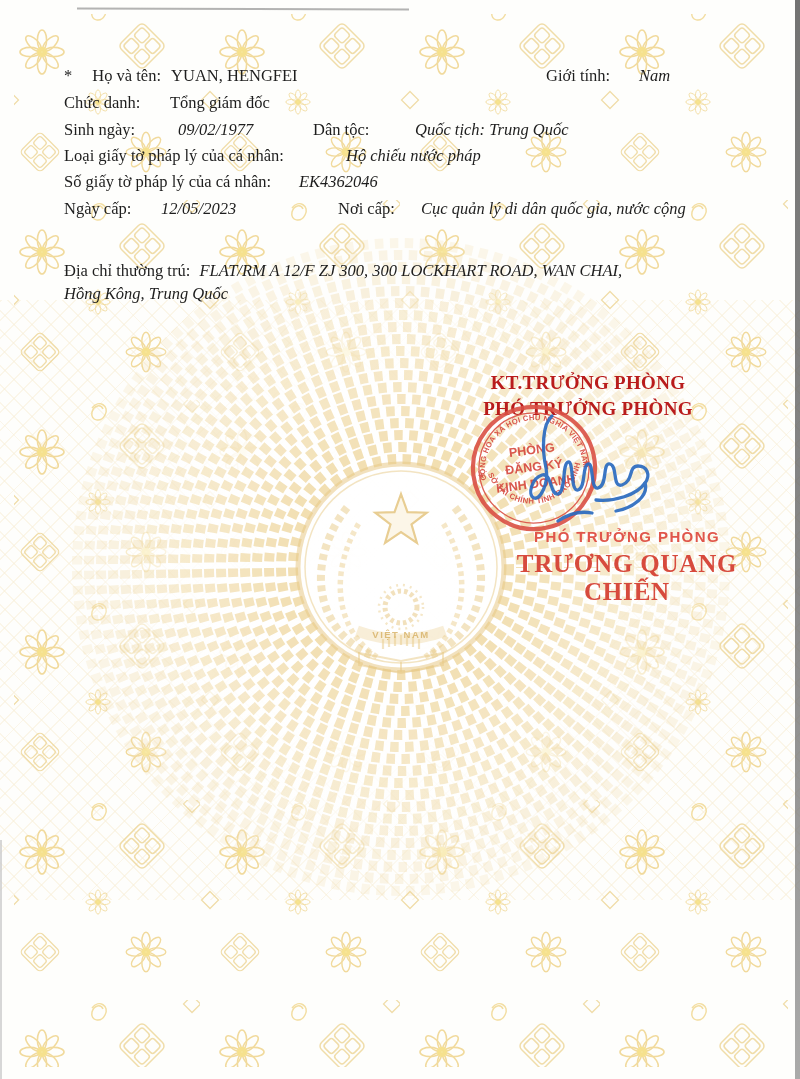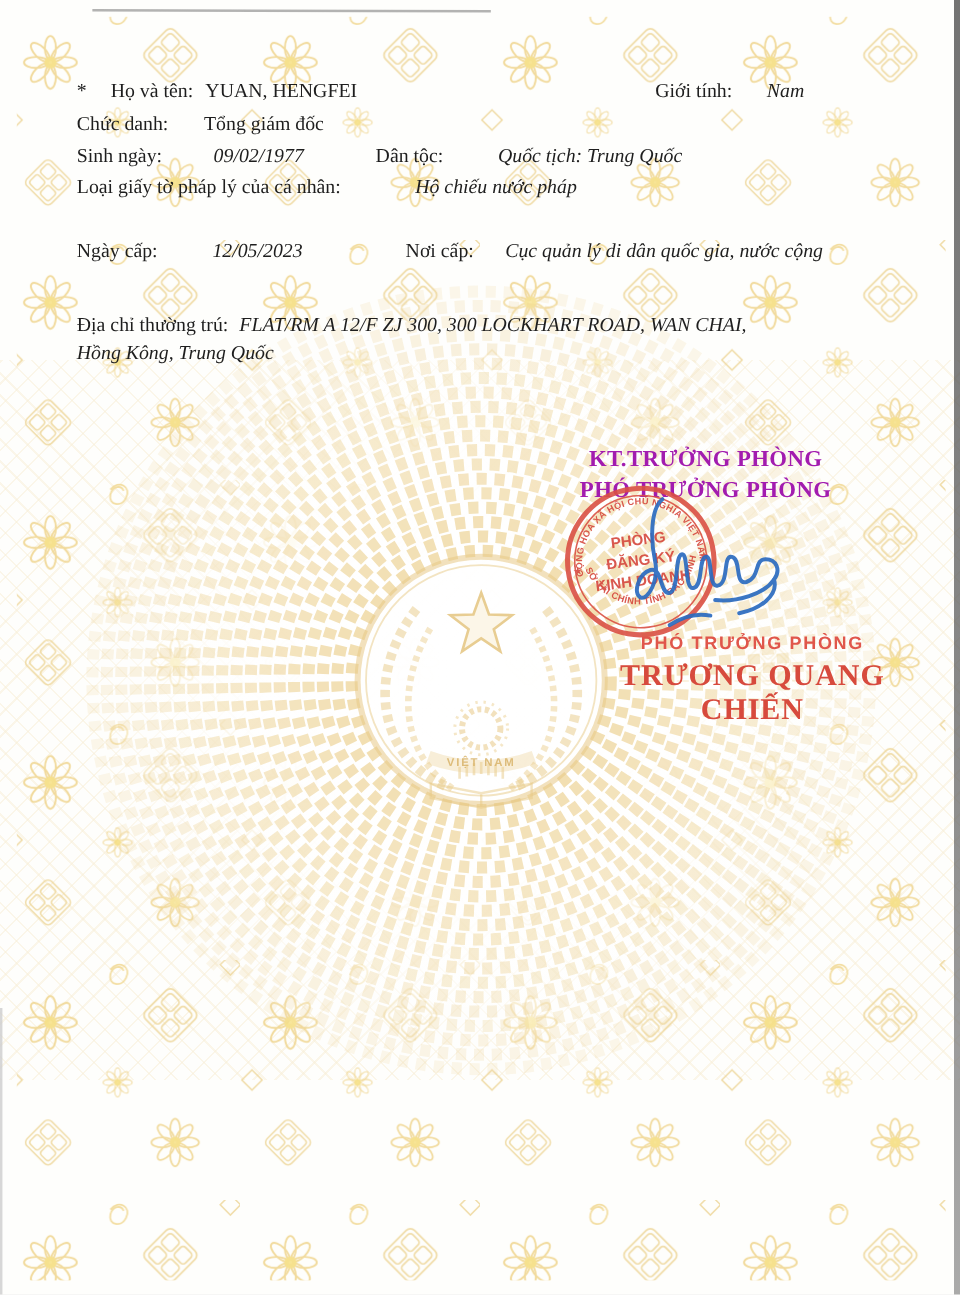--- a/index.html
+++ b/index.html
@@ -23,21 +23,21 @@
 
   
   .r { position:absolute; left:64px; right:34px; font-size:16.5px; line-height:22.5px; color:#1e1e1e; }
   .it { font-style:italic; }
   .ab { position:absolute; top:0; white-space:nowrap; }
   .mk { display:inline-block; margin-right:20px; }
   .nowrap { white-space:nowrap; }
 
   .sign-head {
     position:absolute; left:438px; top:370px; width:300px; text-align:center;
-    font-weight:bold; font-size:19px; line-height:26px; color:#a21caf; letter-spacing:.3px;
+    font-weight:bold; font-size:19px; line-height:26px; color:#b91c1c; letter-spacing:.3px;
   }
   .stamp-svg { position:absolute; left:464px; top:400px; }
   .sig-svg   { position:absolute; left:498px; top:404px; }
   .red-title {
     position:absolute; left:477px; top:528px; width:300px; text-align:center;
     font-family:"Liberation Sans", sans-serif; font-weight:bold; font-size:15px;
     letter-spacing:1.4px; color:#e0564b;
   }
   .red-name {
     position:absolute; left:477px; top:550px; width:300px; text-align:center;
@@ -157,24 +157,28 @@
     <span class="ab it" style="left:114px">09/02/1977</span>
     <span class="ab" style="left:249px">Dân tộc:</span>
     <span class="ab it" style="left:351px">Quốc tịch: Trung Quốc</span>
   </div>
 
   <div class="r" style="top:145px">
     <span>Loại giấy tờ pháp lý của cá nhân:</span>
     <span class="ab it" style="left:282px">Hộ chiếu nước pháp</span>
   </div>
 
+  <div class="r" style="top:171px">
+    <span>Số giấy tờ pháp lý của cá nhân:</span>
+    <span class="ab it" style="left:235px">EK4362046</span>
+  </div>
 
   <div class="r" style="top:198px">
     <span>Ngày cấp:</span>
-    <span class="ab it" style="left:113px">12/05/2023</span>
+    <span class="ab it" style="left:97px">12/05/2023</span>
     <span class="ab" style="left:274px">Nơi cấp:</span>
     <span class="ab it" style="left:357px; width:340px">
       <span class="nowrap">Cục quản lý di dân quốc gia, nước cộng</span>
     </span>
   </div>
 
   <div class="r" style="top:260px">
     <span>Địa chỉ thường trú:</span>
     <span class="it nowrap" style="margin-left:5px">FLAT/RM A 12/F ZJ 300, 300 LOCKHART ROAD, WAN CHAI,</span>
     <div class="it nowrap">Hồng Kông, Trung Quốc</div>

